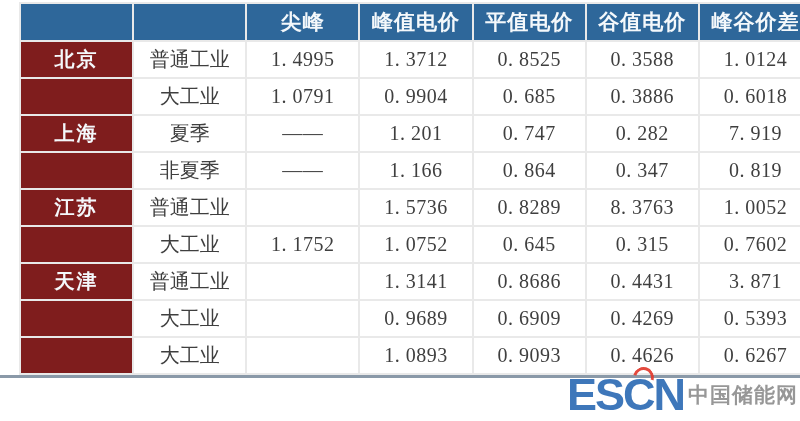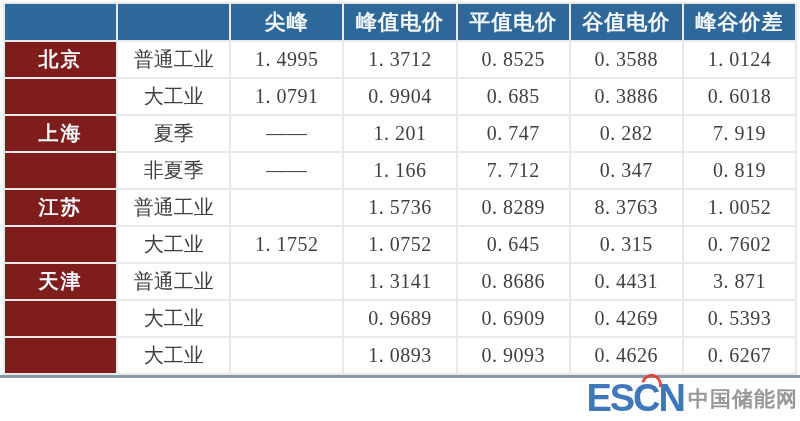--- a/index.html
+++ b/index.html
@@ -1,30 +1,30 @@
 <!DOCTYPE html>
 <html><head>
 <meta charset="utf-8">
 <style>
   html,body{margin:0;padding:0;background:#ffffff;width:800px;height:421px;overflow:hidden;
     font-family:"Liberation Serif","DejaVu Serif",serif;}
   .page{position:relative;width:800px;height:421px;}
-  .table-wrap{padding:2px 3px 0 3px;}
+  .table-wrap{padding:2px 3px 0 19px;}
   table{border-collapse:separate;border-spacing:2px;width:794px;table-layout:fixed;background:#e9e9e9;}
   th,td{padding:0;text-align:center;vertical-align:middle;overflow:hidden;white-space:nowrap;}
   th{height:36px;background:#2E679A;color:#f4f8fb;font-size:21px;font-weight:bold;letter-spacing:1px;}
   td{height:35px;font-size:20px;color:#3f3f3f;}
   td.prov{background:#7f1d1d;color:#f4f8fb;font-weight:bold;letter-spacing:2px;}
   td.w{background:#ffffff;}
   td.g{background:#ffffff;}
   td.num{letter-spacing:0.5px;}
   .bottom-line{width:800px;height:3px;background:#8A99A8;}
   .watermark{position:absolute;right:2px;bottom:4px;display:flex;align-items:center;opacity:0.92;
     font-family:"Liberation Sans","DejaVu Sans",sans-serif;pointer-events:none;}
-  .escn{position:relative;font-size:38px;font-weight:800;color:#2e6cb5;letter-spacing:-2px;line-height:1;}
+  .escn{position:relative;font-size:45px;font-weight:800;color:#2e6cb5;letter-spacing:-2px;line-height:1;}
   .escn-arc{position:absolute;top:-5px;left:56%;width:15px;height:15px;border:3px solid transparent;
     border-top-color:#e23b2e;border-right-color:#e23b2e;border-radius:50%;transform:rotate(-30deg);}
   .site{margin-left:4px;font-size:21px;font-weight:700;color:#8f8f8f;letter-spacing:1px;line-height:1;
     text-shadow:-1px -1px 0 #fff,1px -1px 0 #fff,-1px 1px 0 #fff,1px 1px 0 #fff,0 1px 0 #fff,0 -1px 0 #fff;}
 </style>
 </head>
 <body>
 
 <div class="page">
   <div class="table-wrap">
@@ -66,21 +66,21 @@
             <td class="num g">1. 201</td>
             <td class="num g">0. 747</td>
             <td class="num g">0. 282</td>
             <td class="num g">7. 919</td>
           </tr>
           <tr>
             <td class="prov"></td>
             <td class="cat g">非夏季</td>
             <td class="num g">——</td>
             <td class="num g">1. 166</td>
-            <td class="num g">7. 712</td>
+            <td class="num g">0. 864</td>
             <td class="num g">0. 347</td>
             <td class="num g">0. 819</td>
           </tr>
           <tr>
             <td class="prov">江苏</td>
             <td class="cat w">普通工业</td>
             <td class="num w"></td>
             <td class="num w">1. 5736</td>
             <td class="num w">0. 8289</td>
             <td class="num w">8. 3763</td>

